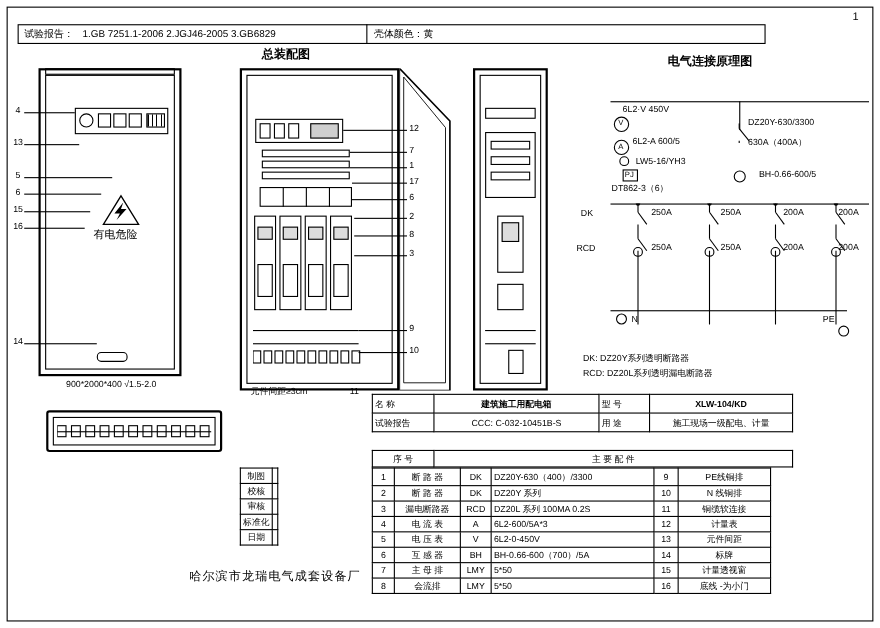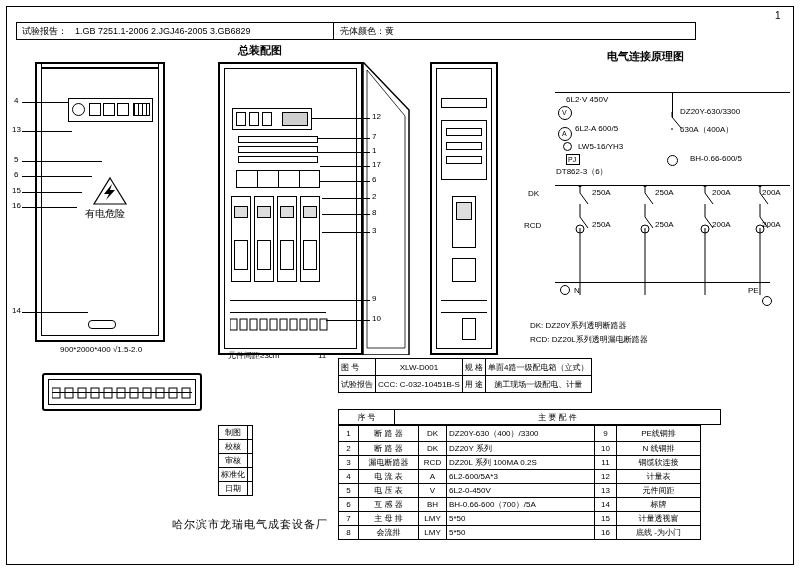--- a/index.html
+++ b/index.html
@@ -273,25 +273,25 @@
   <div class="circ" style="left:762px;top:296px;width:10px;height:10px;"></div>
   <div class="t t8" style="left:748px;top:287px;">PE</div>
   <div class="hln" style="left:555px;top:282px;width:215px;"></div>
 
   <div class="t t8" style="left:530px;top:322px;">DK:   DZ20Y系列透明断路器</div>
   <div class="t t8" style="left:530px;top:336px;">RCD: DZ20L系列透明漏电断路器</div>
 
   <div class="abs" style="left:338px;top:358px;">
     <table class="gt">
       <tbody>
-      <tr>
-        <td style="height:17px;">图   号</td>
-        <td class="ctr">XLW-D001</td>
-        <td>规   格</td>
-        <td class="ctr">单面4路一级配电箱（立式）</td>
+          <tr>
+        <td style="width:56px;height:17px;">名   称</td>
+        <td style="width:150px;" class="ctr bold">建筑施工用配电箱</td>
+        <td style="width:46px;">型   号</td>
+        <td style="width:130px;" class="ctr bold">XLW-104/KD</td>
       </tr>
       <tr>
         <td style="height:17px;">试验报告</td>
         <td class="ctr">CCC: C-032-10451B-S</td>
         <td>用   途</td>
         <td class="ctr">施工现场一级配电、计量</td>
       </tr>
     </tbody>
       </table>
   </div>

